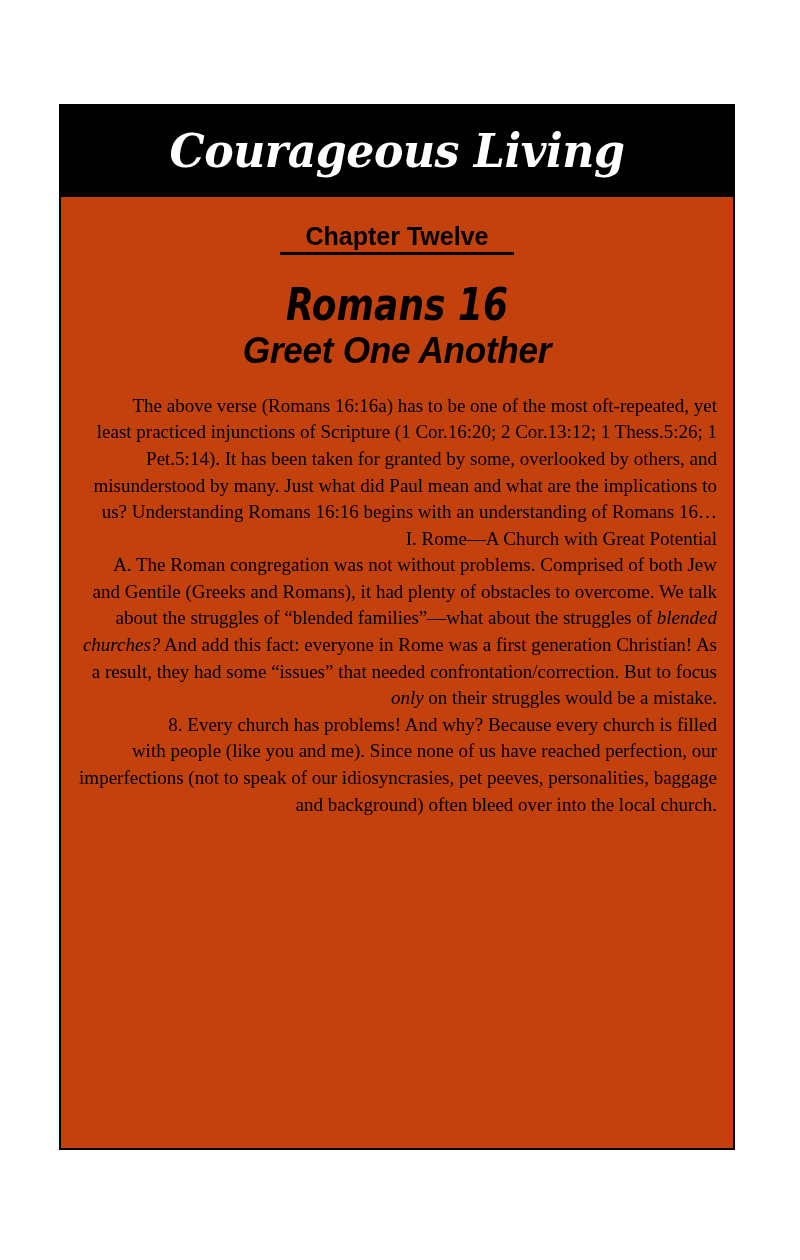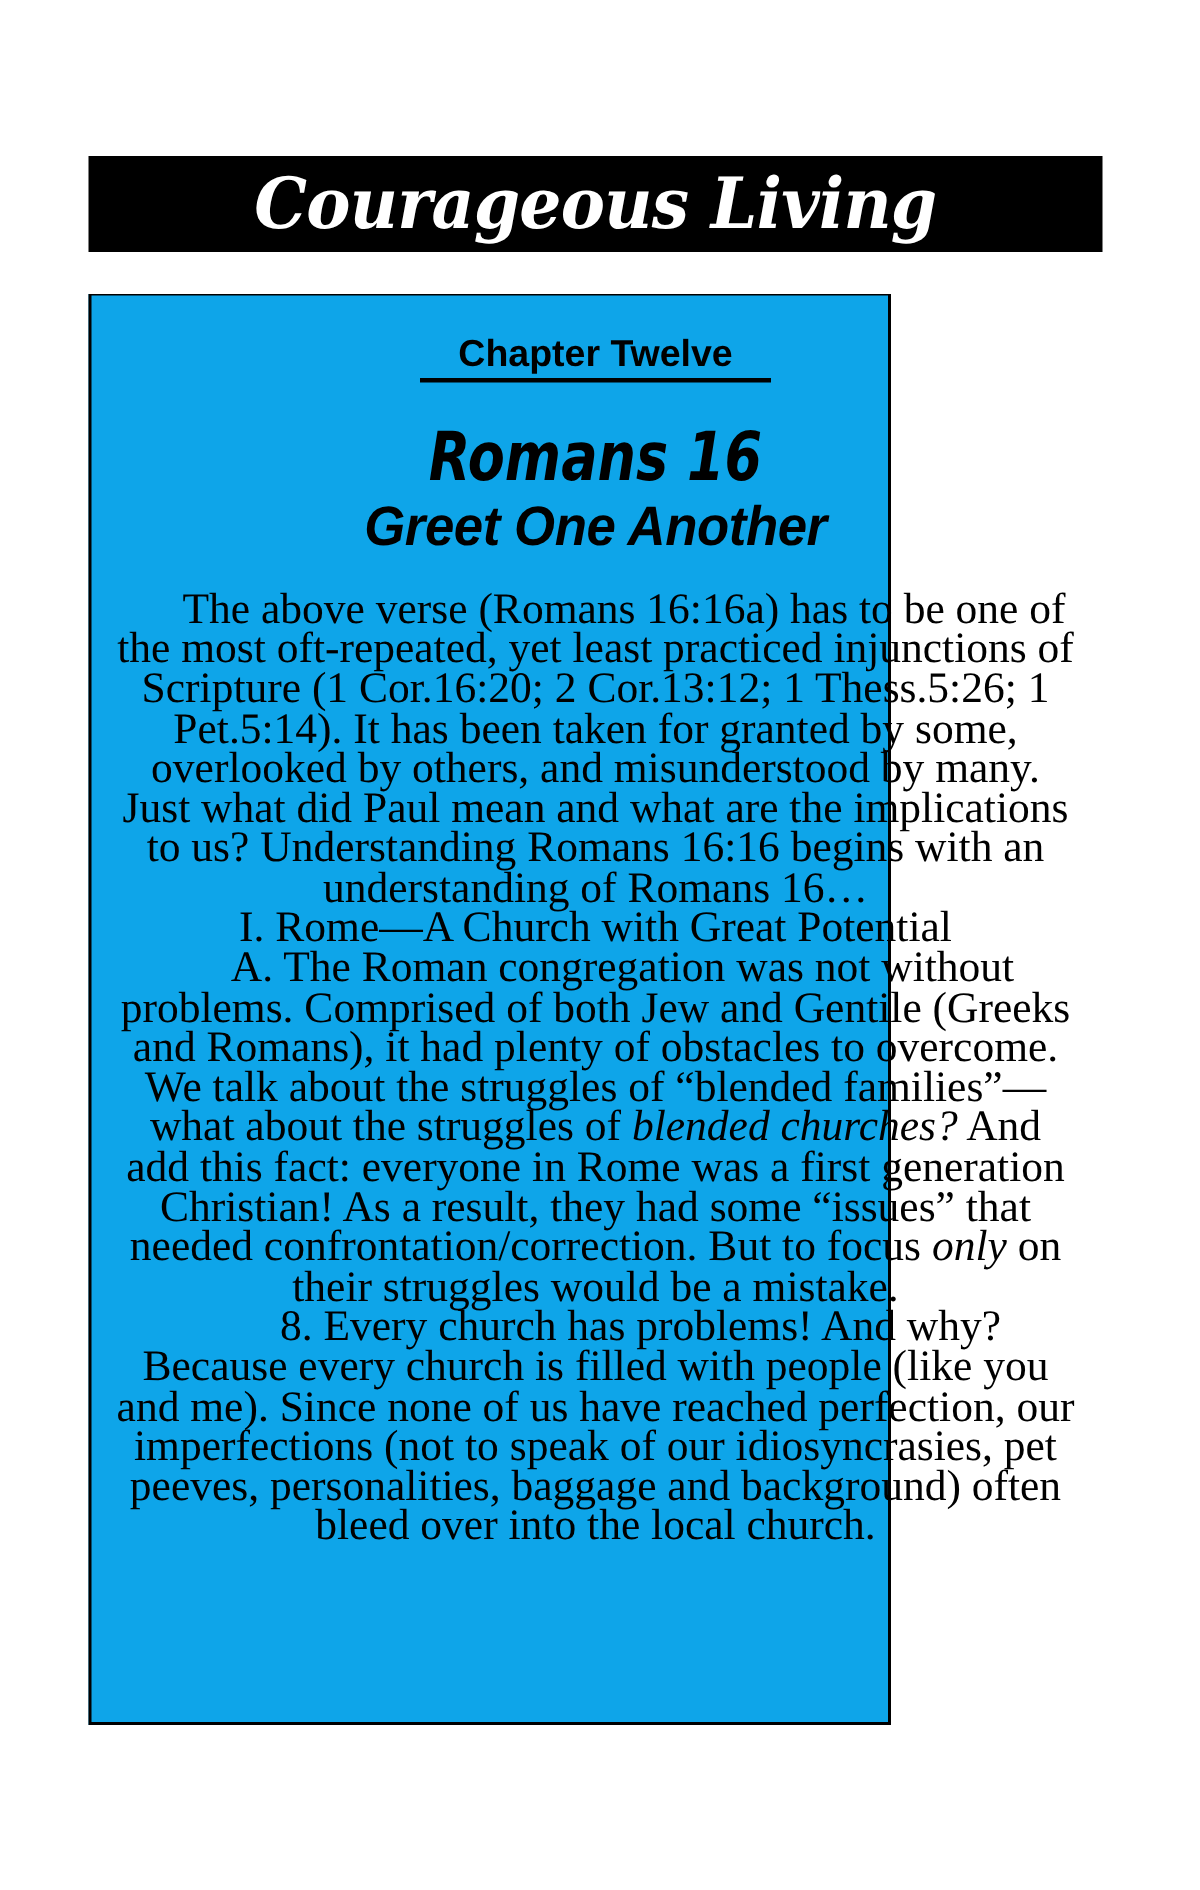--- a/index.html
+++ b/index.html
@@ -23,21 +23,21 @@
     background: #ffffff;
     box-sizing: border-box;
   }
 
   
   .title-banner {
     position: absolute;
     left: 0;
     top: 0;
     width: 676px;
-    height: 64px;
+    height: 92px;
     background: #000000;
     box-sizing: border-box;
     display: flex;
     align-items: center;
     justify-content: center;
     overflow: hidden;
   }
   .book-title {
     color: #ffffff;
     font-family: "DejaVu Serif", "Liberation Serif", serif;
@@ -48,23 +48,23 @@
     line-height: 1;
     transform: scaleX(0.94);
     white-space: nowrap;
   }
 
   
   .body-frame {
     position: absolute;
     left: 0;
     top: 92px;
-    width: 535px;
+    width: 676px;
     height: 954px;
-    background: #0ea5e9;
+    background: #c2410c;
     border: 2.5px solid #000000;
     border-top: 1.5px solid #000000;
     box-sizing: border-box;
   }
 
   .inner {
     position: absolute;
     left: 16px;
     top: 0;
     width: 640px;
@@ -119,24 +119,24 @@
     font-family: "Liberation Serif", "DejaVu Serif", serif;
     font-style: italic;
     font-weight: 600;
     font-size: 20px;
     line-height: 1.2;
   }
 
   .body-text {
     margin-top: 22px;
     font-family: "Liberation Serif", "DejaVu Serif", serif;
-    font-size: 29px;
+    font-size: 19px;
     line-height: 26.6px;
     color: #000000;
-    text-align: center;
+    text-align: right;
   }
   .body-text p {
     margin: 0;
   }
   .para-indent {
     text-indent: 38px;
   }
   .para-indent-a {
     text-indent: 36px;
   }

